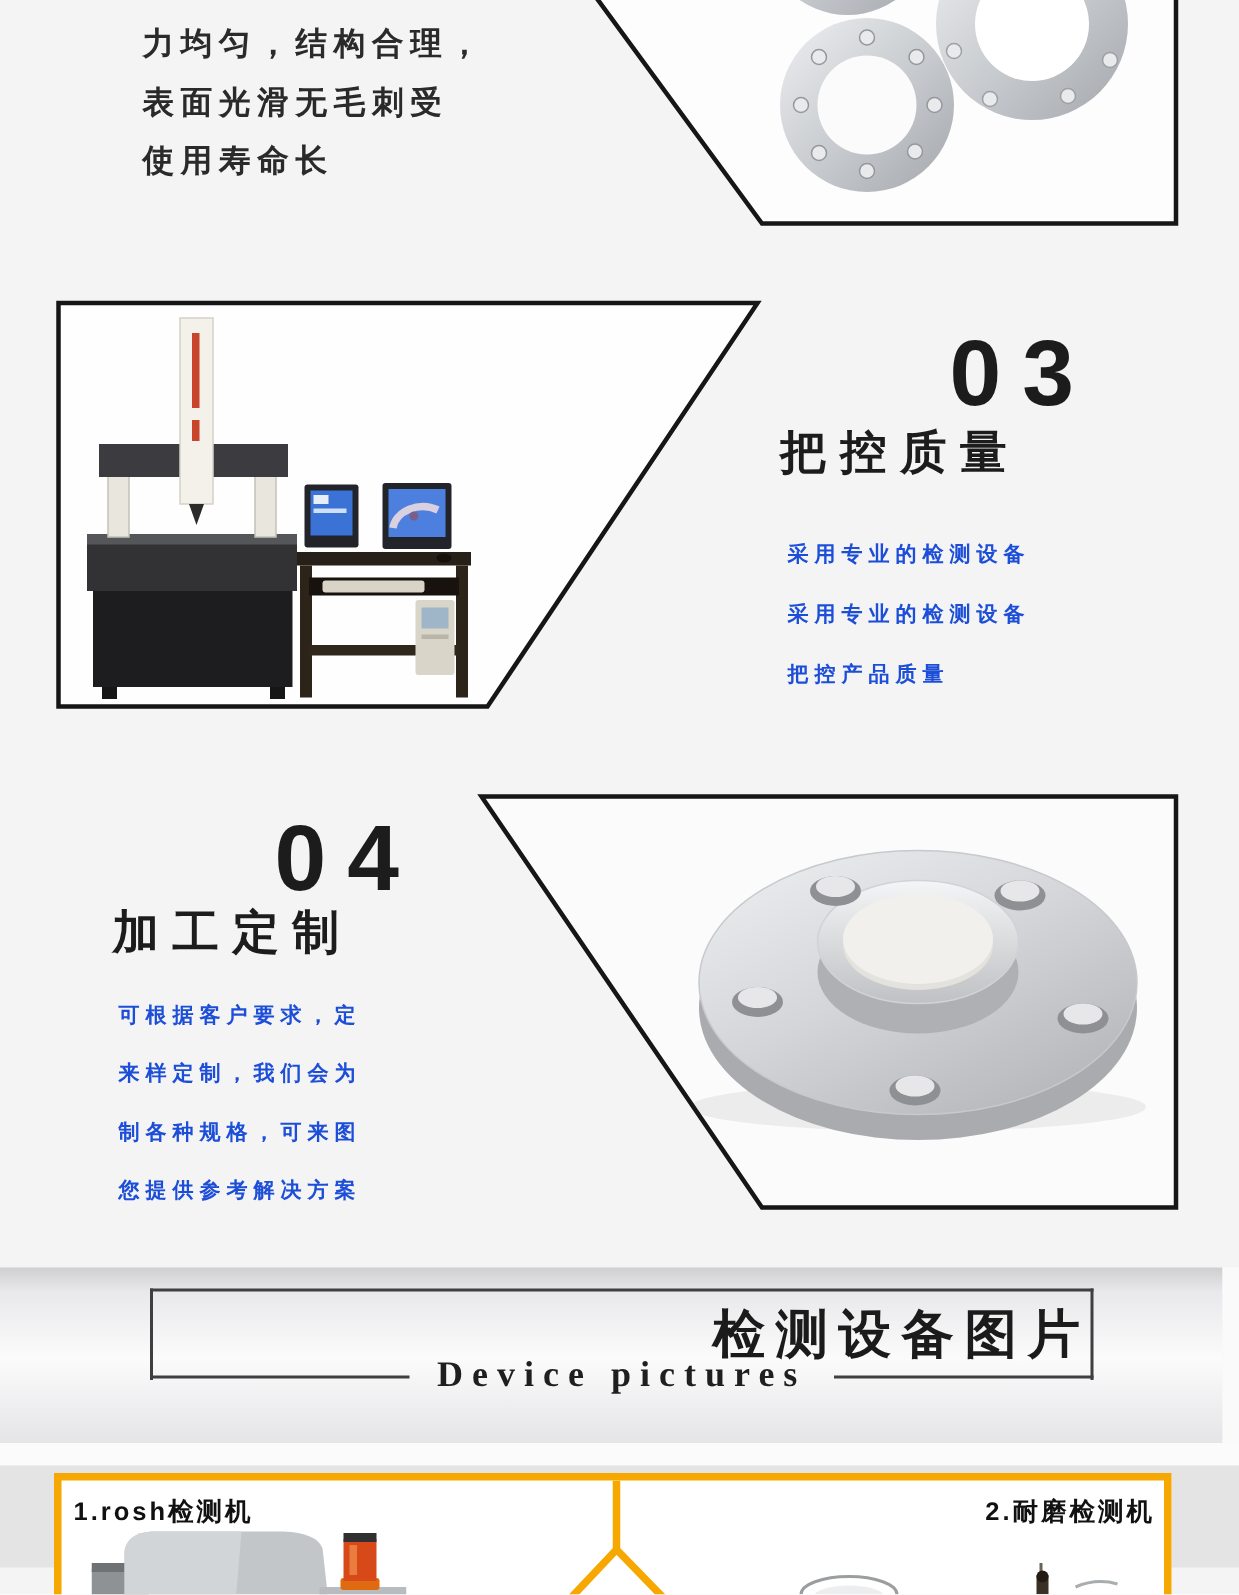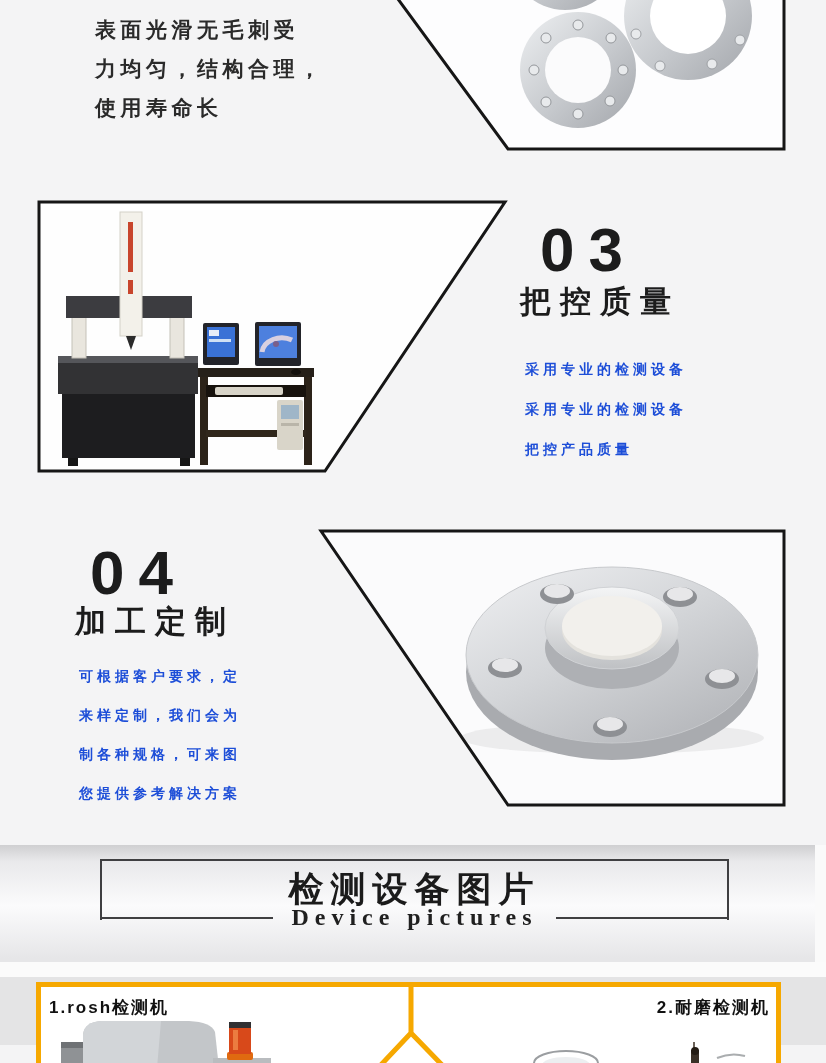--- a/index.html
+++ b/index.html
@@ -8,40 +8,40 @@
     background:#f4f4f5;
     font-family:"Liberation Sans","DejaVu Sans",sans-serif;
     color:#232323;
   }
   .abs{position:absolute;}
   
   .sec02-lines{left:95px;top:10px;font-size:21px;font-weight:bold;
     letter-spacing:4.5px;line-height:39px;color:#2a2a2a;}
   
   .big-num{font-size:62px;font-weight:900;letter-spacing:14px;color:#1c1c1c;
-    text-align:left;white-space:nowrap;}
+    text-align:right;white-space:nowrap;}
   .sec-title{font-size:31px;font-weight:900;letter-spacing:9px;color:#1c1c1c;
     white-space:nowrap;}
   .sec-body{font-size:14px;font-weight:bold;letter-spacing:4px;line-height:40px;
     color:#1d4ed8;white-space:nowrap;}
   .num03{left:540px;top:214px;width:190px;}
   .title03{left:520px;top:281px;width:230px;}
   .body03{left:525px;top:349px;}
   .num04{left:90px;top:537px;width:190px;}
   .title04{left:75px;top:601px;width:230px;}
   .body04{left:79px;top:657px;line-height:39px;text-align:center;}
   
   .frame-svg{display:block;}
   
   .banner-strip{left:0;top:845px;width:815px;height:117px;
     background:linear-gradient(180deg,#cfcfd1 0%,#e9e9eb 14%,#fbfbfc 52%,#e6e6e8 97%);}
   .banner-right-gap{left:815px;top:845px;width:11px;height:117px;background:#fafafa;}
   .banner-box{position:absolute;left:100px;top:14px;width:625px;height:59px;
     border:2px solid #3f3f41;border-bottom:none;}
-  .banner-title{position:absolute;left:0;right:0;top:5px;text-align:center;
+  .banner-title{position:absolute;left:0;right:0;top:5px;text-align:right;
     font-size:35px;font-weight:900;letter-spacing:7px;color:#1b1b1b;white-space:nowrap;}
   .banner-sub{position:absolute;left:-2px;right:-2px;bottom:-11px;display:flex;
     align-items:center;}
   .banner-sub .line{flex:1;height:2px;background:#3f3f41;}
   .banner-sub .en{padding:0 18px;font-family:"Liberation Serif","DejaVu Serif",serif;
     font-size:24px;font-weight:bold;letter-spacing:6px;color:#1f1f1f;white-space:nowrap;}
   .white-gap{left:0;top:962px;width:826px;height:15px;background:#fbfbfb;}
   
   .bottom-section{left:0;top:977px;width:826px;height:68px;background:#e4e4e5;}
   .device-box{position:absolute;left:36px;top:5px;width:745px;height:200px;
@@ -51,22 +51,22 @@
   .device-label.l1{left:8px;}
   .device-label.l2{right:6px;text-align:right;}
   .divider-svg{position:absolute;left:0;top:0;}
 </style>
 </head>
 <body>
 
 <div class="page">
 
   <div class="abs sec02-lines">
+    <div>力均匀，结构合理，</div>
     <div>表面光滑无毛刺受</div>
-    <div>力均匀，结构合理，</div>
     <div>使用寿命长</div>
   </div>
 
   <svg class="abs frame-svg" style="left:380px;top:0;" width="420" height="158" viewBox="380 0 420 158">
     <defs>
       <linearGradient id="ringG" x1="0" y1="0" x2="1" y2="1">
         <stop offset="0" stop-color="#eef0f2"></stop>
           <stop offset="0.55" stop-color="#c6c9cd"></stop>
         <stop offset="1" stop-color="#a3a6ab"></stop>
       </linearGradient>

